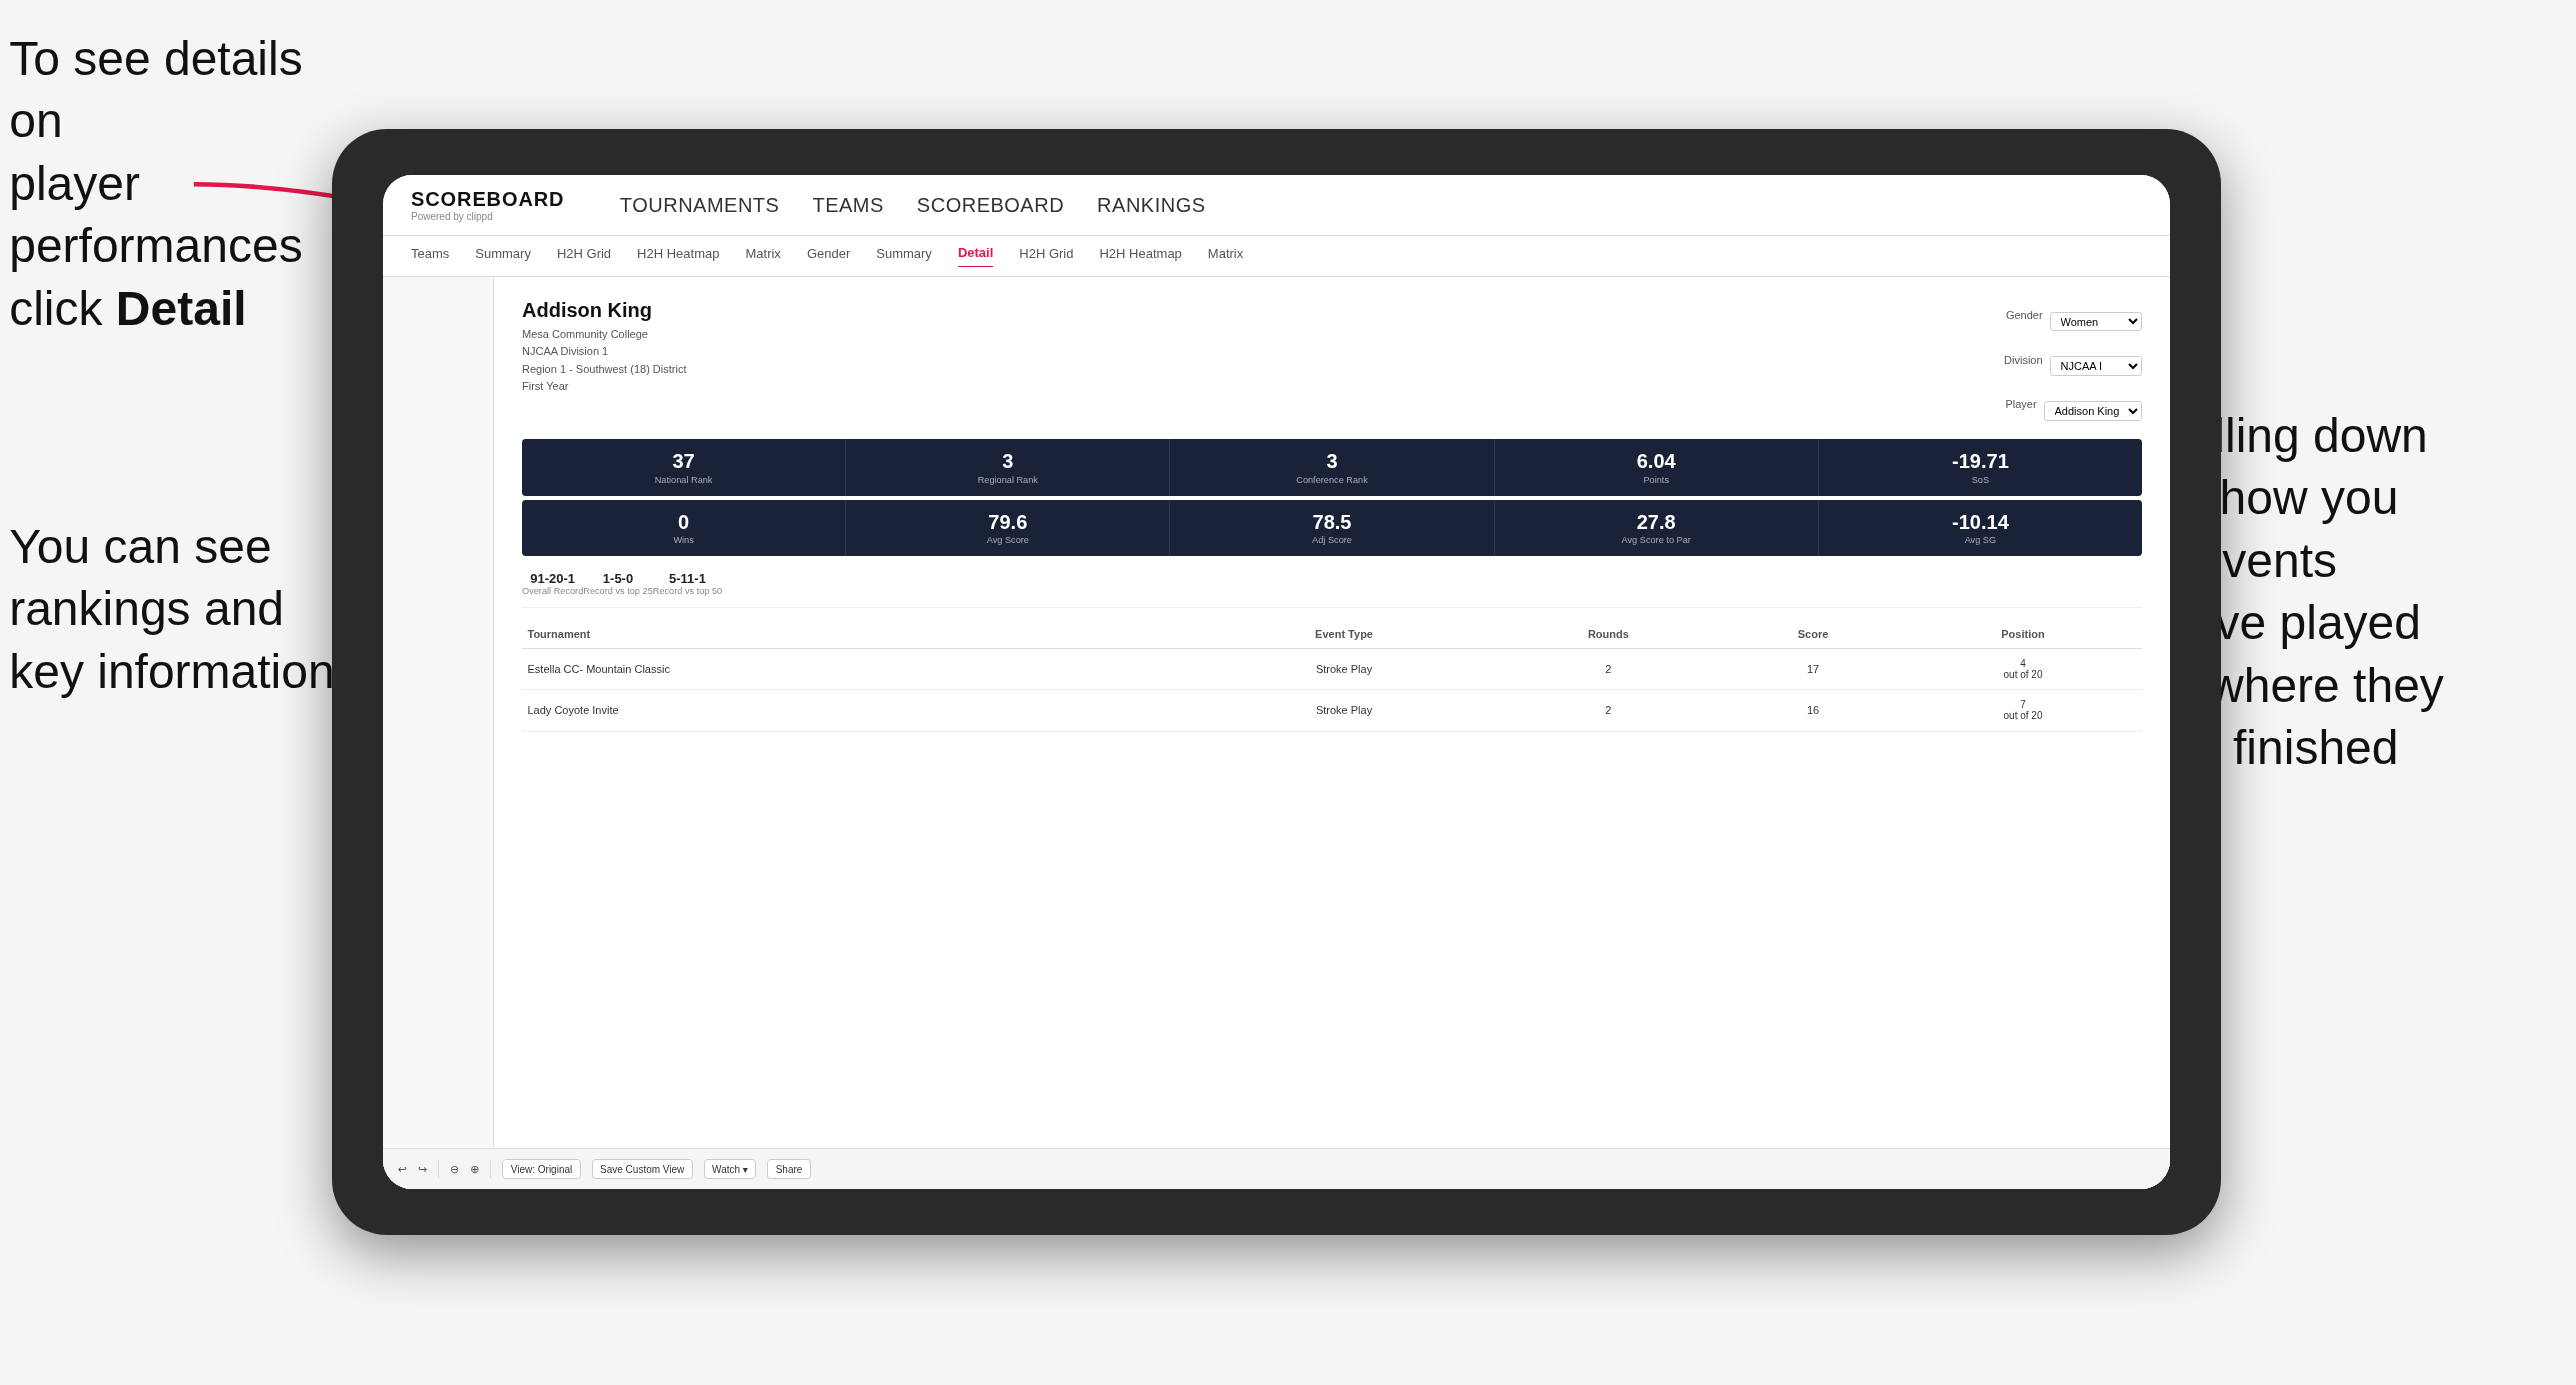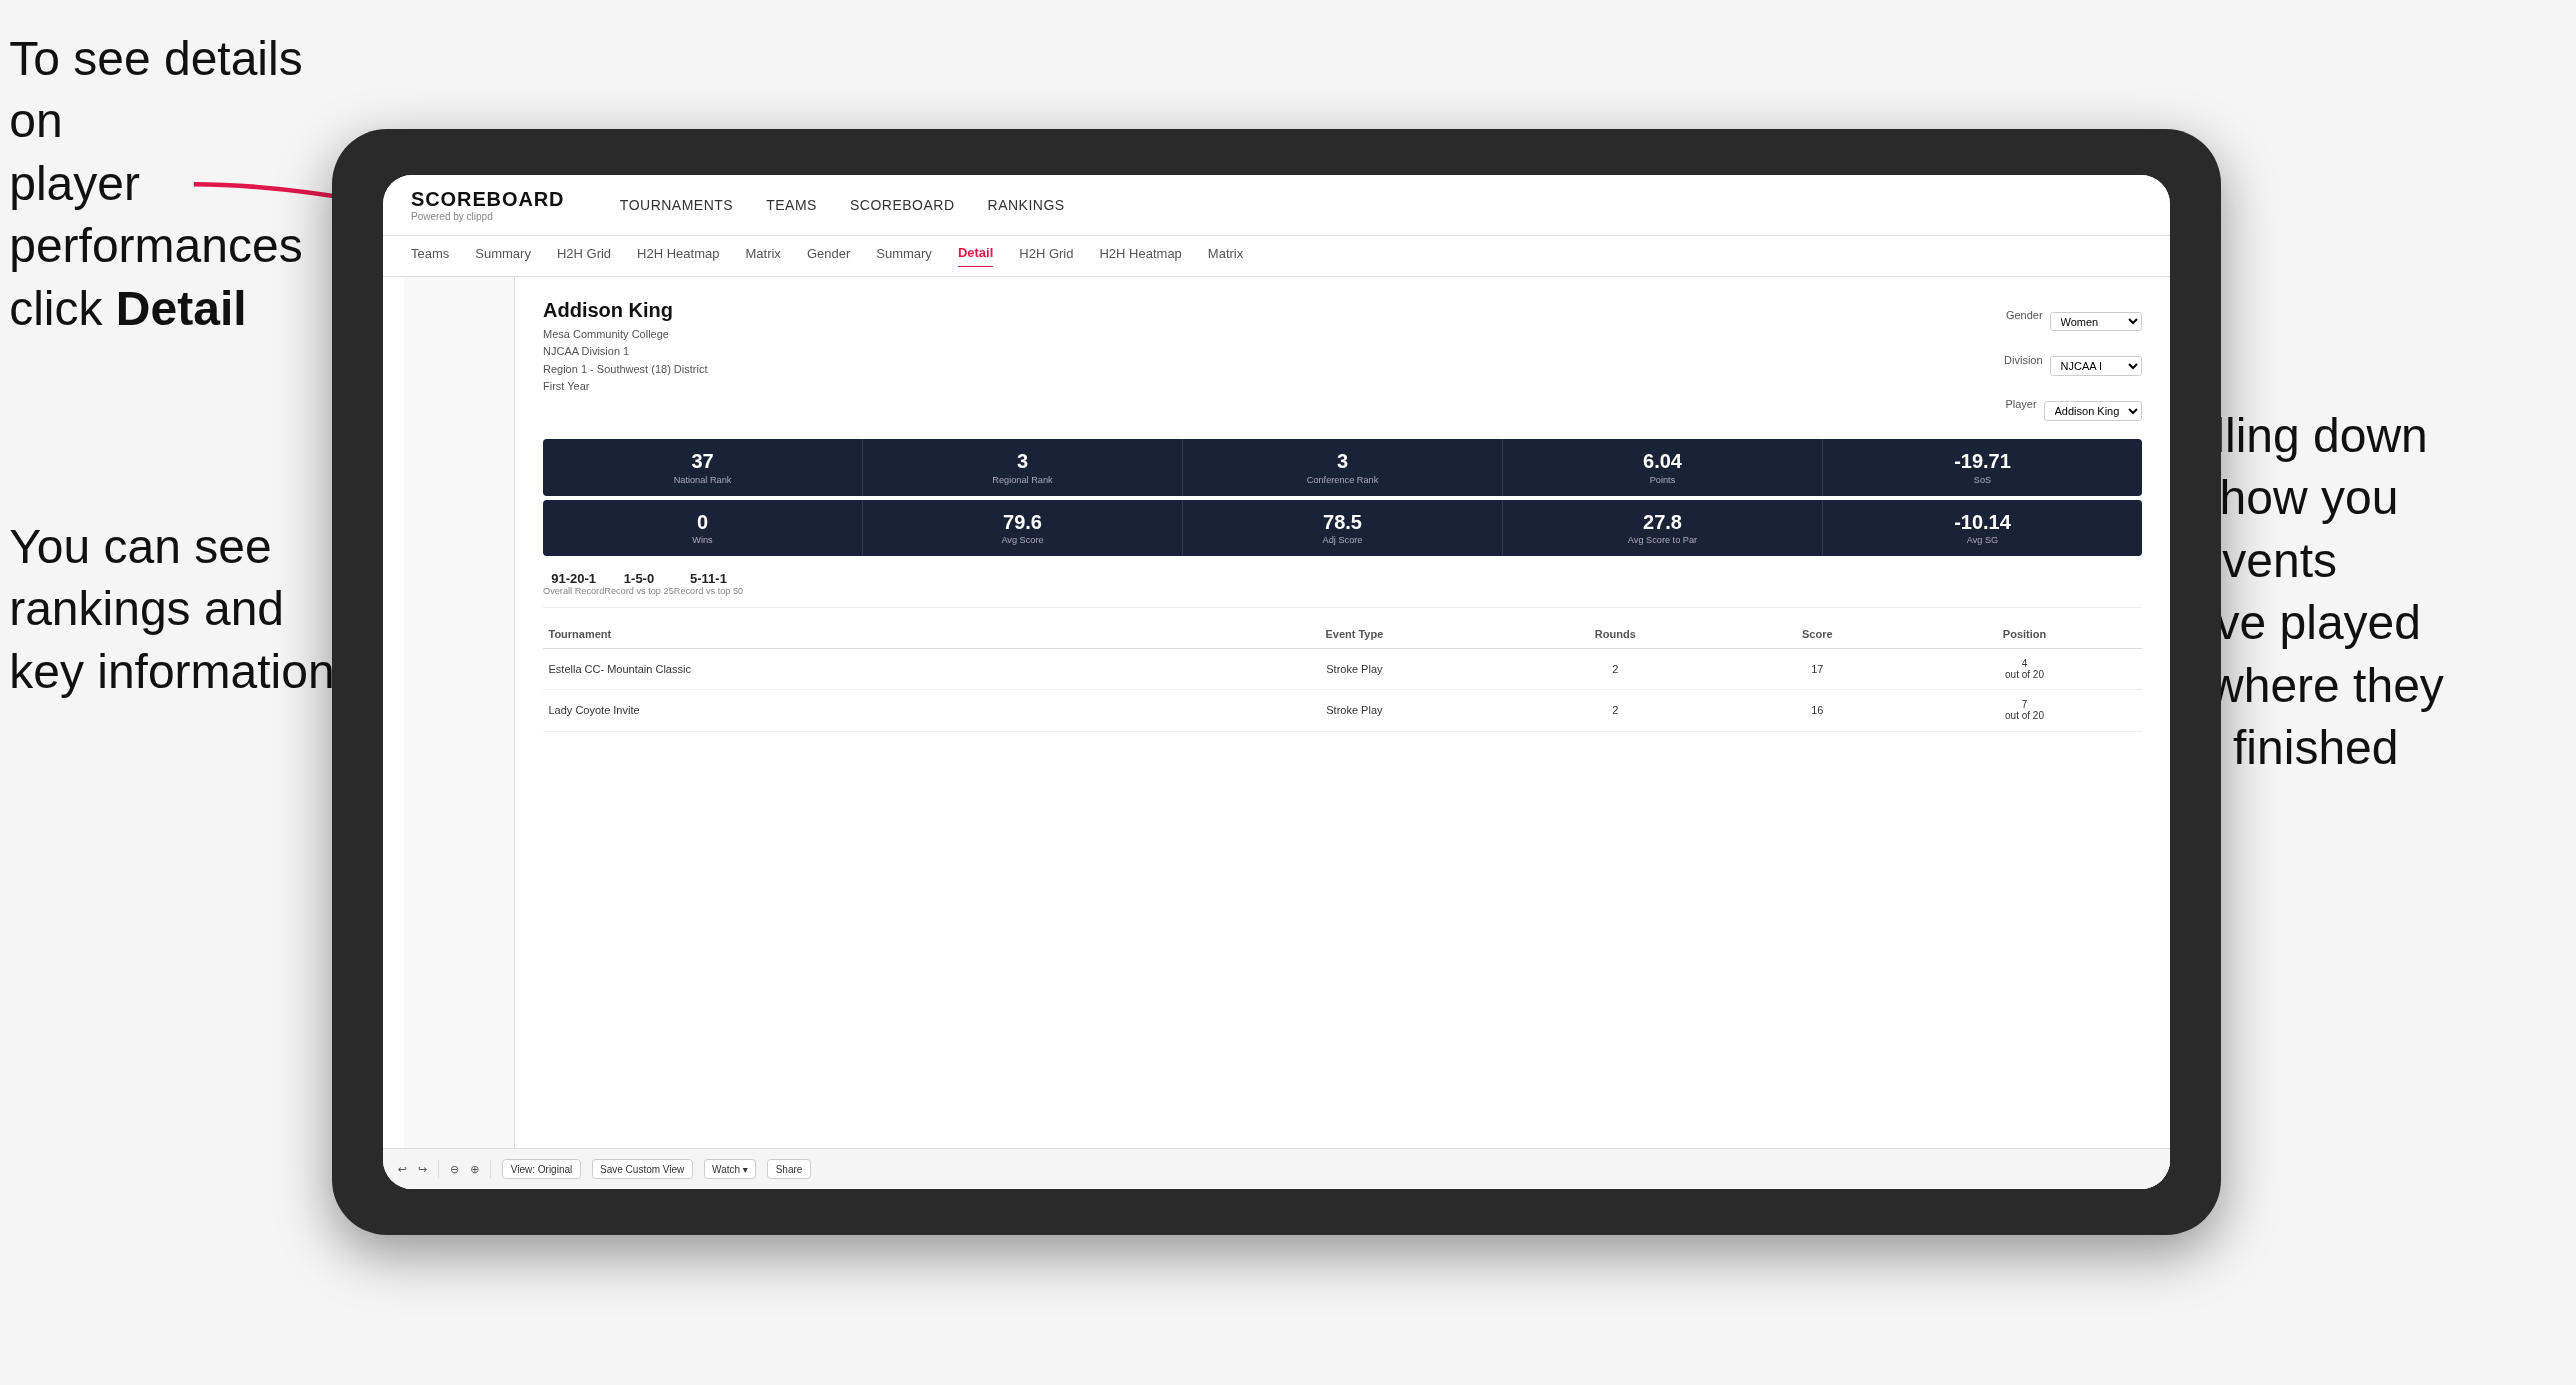--- a/index.html
+++ b/index.html
@@ -97,21 +97,21 @@
       color: #888;
     }
 
     .nav-links {
       display: flex;
       gap: 33px;
       align-items: center;
     }
 
     .nav-link {
-      font-size: 14px;
+      font-size: 20px;
       color: #333;
       text-decoration: none;
       font-weight: 500;
       letter-spacing: 0.5px;
     }
 
     
     .sub-nav {
       display: flex;
       align-items: center;
@@ -132,21 +132,20 @@
       color: #e0174a;
       border-bottom: 1.8px solid #e0174a;
       font-weight: 600;
     }
 
     
     .main-content {
       display: flex;
       height: calc(100% - 101px);
       overflow: hidden;
-      padding-left: 21px;
     }
 
     
     .left-sidebar {
       width: 111px;
       background: #f8f8f8;
       border-right: 0.9px solid #ddd;
       padding: 9.2px 0;
       overflow-y: auto;
     }

